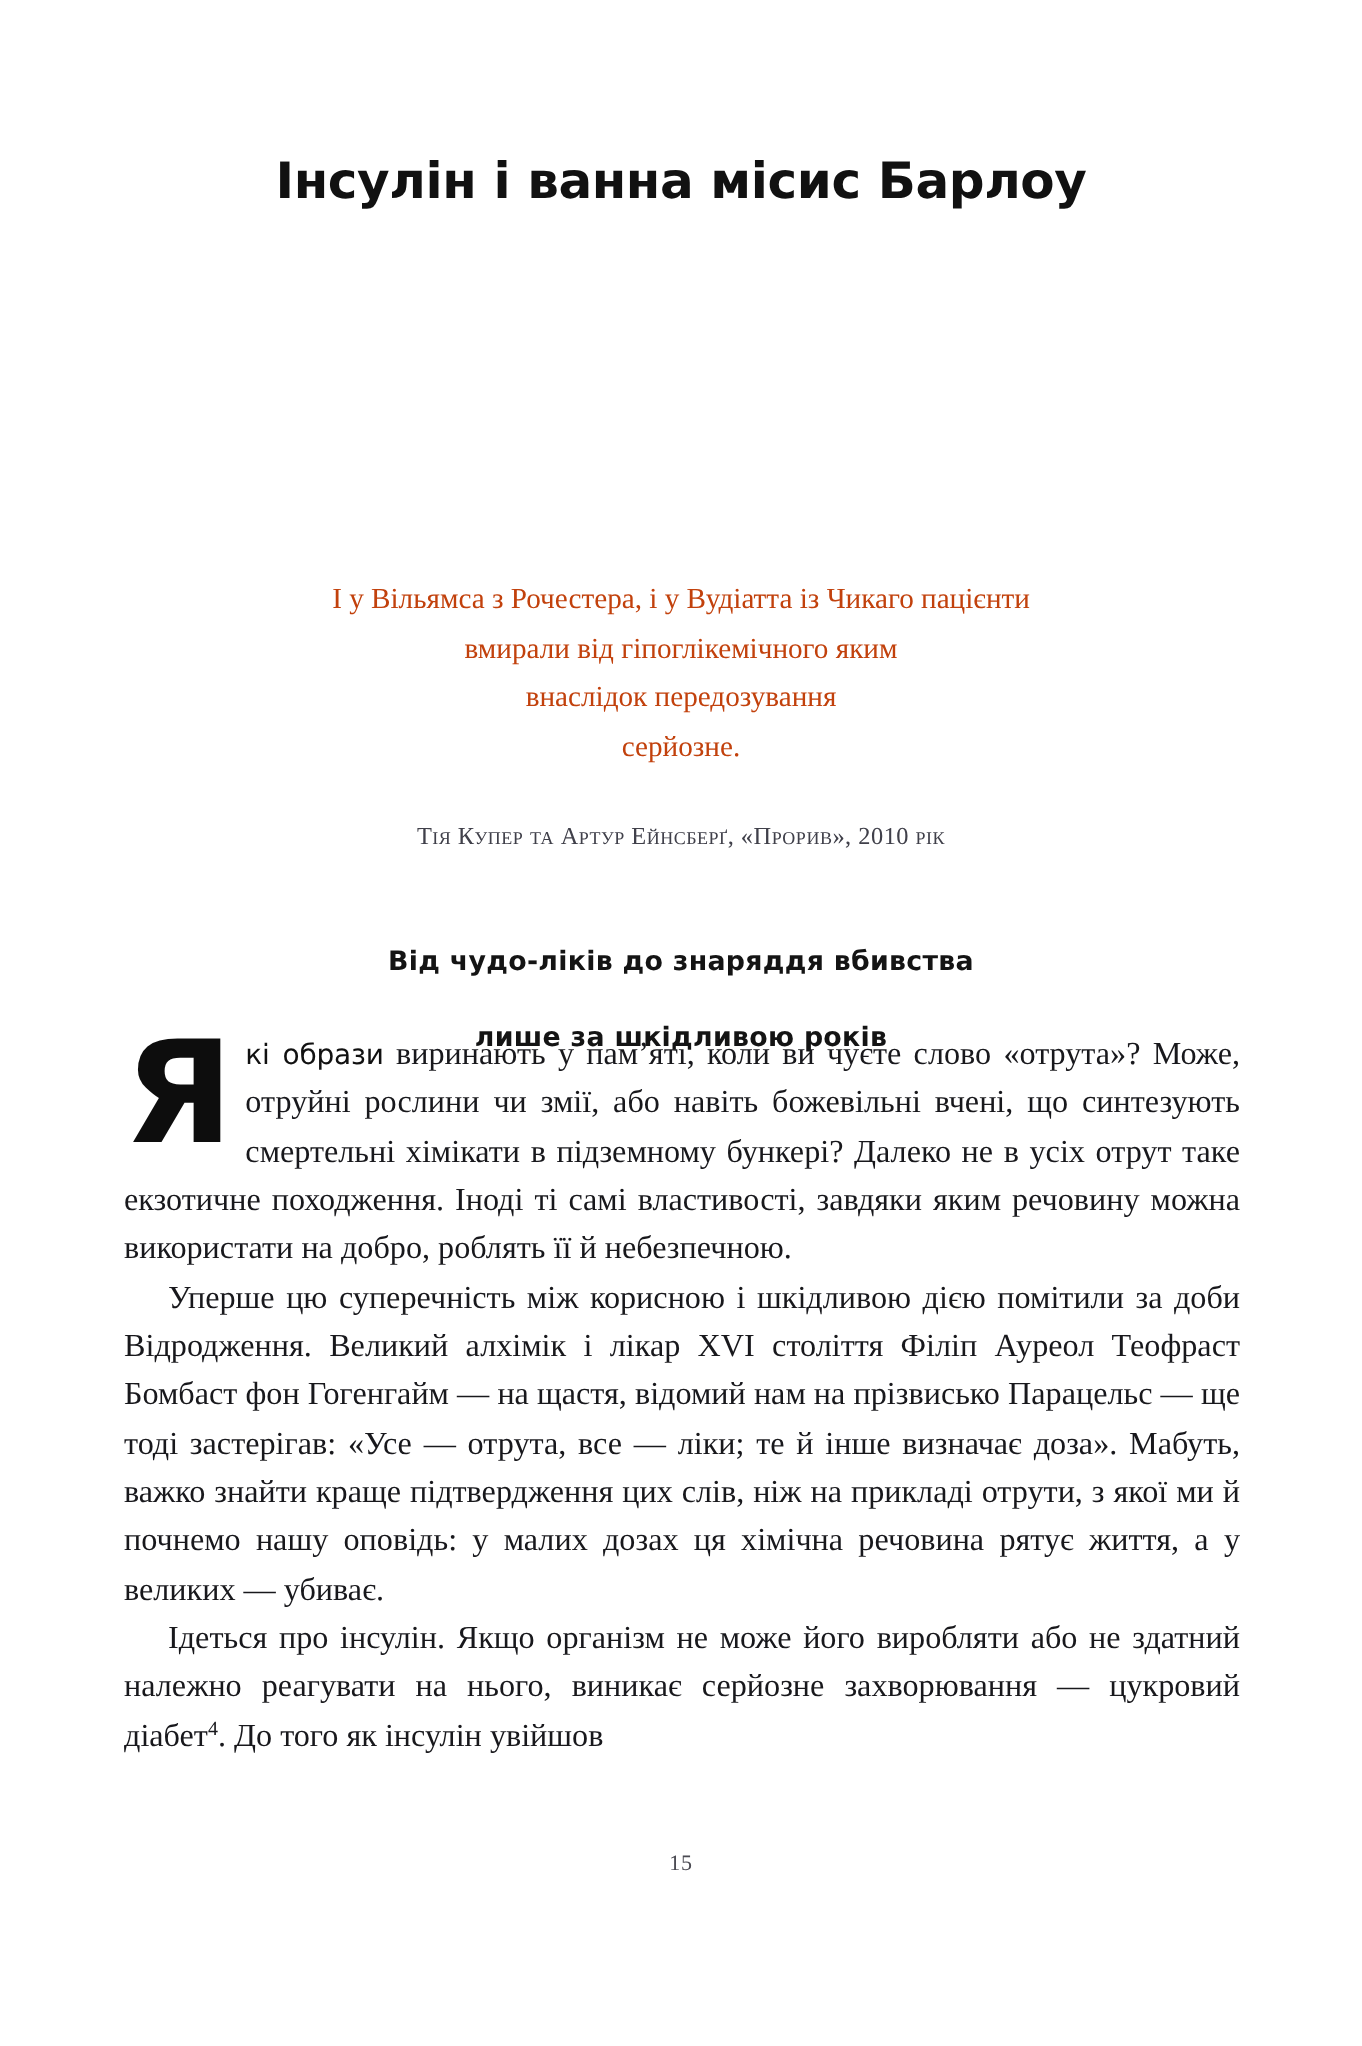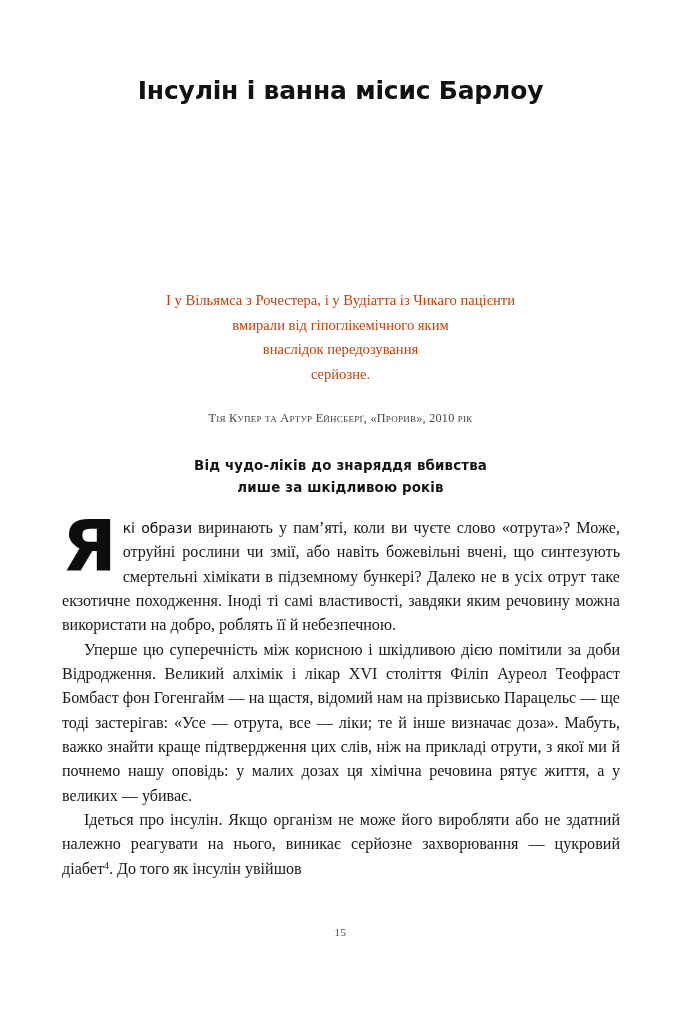--- a/index.html
+++ b/index.html
@@ -101,21 +101,21 @@
     text-align: center;
   }
 
   .section-head-line {
     font-family: "DejaVu Sans", "Liberation Sans", sans-serif;
     font-weight: 700;
     font-size: 13.4px;
     line-height: 21.5px;
     letter-spacing: 0.15px;
     color: #141414;
-    margin: 0;
+    margin: 16px;
   }
 
   
   .body-text {
     position: absolute;
     left: 62px;
     top: 516px;
     width: 558px;
   }
 

